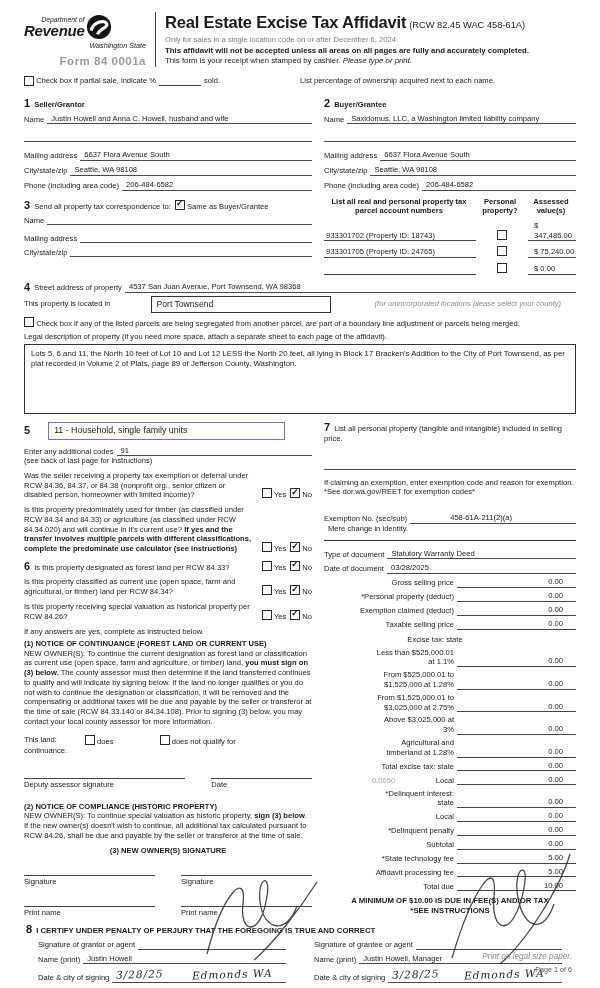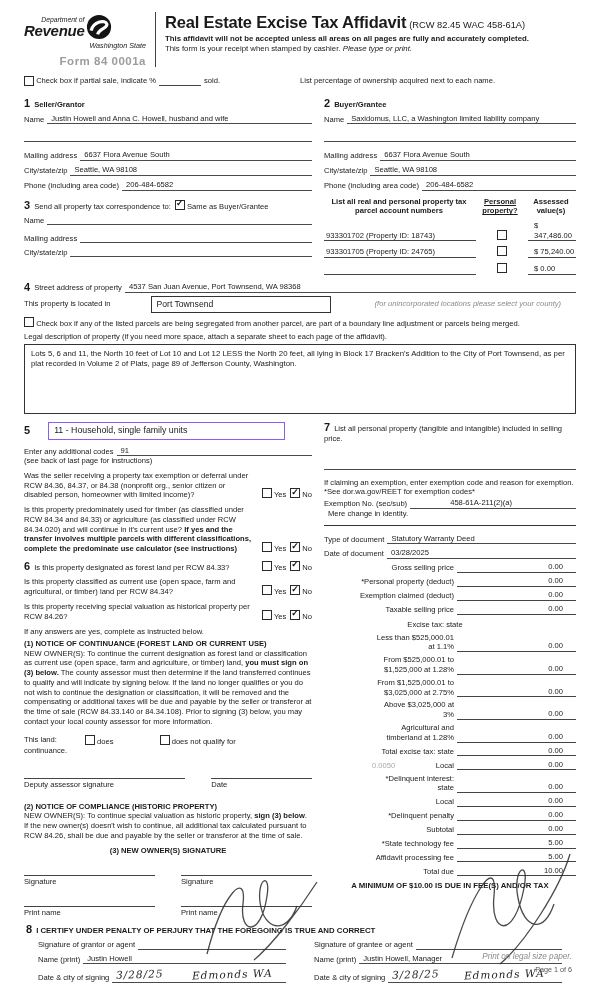--- a/index.html
+++ b/index.html
@@ -39,21 +39,21 @@
   .partial{display:flex;margin-top:7px;align-items:flex-end;}
   .partial .half{width:50%;display:flex;align-items:flex-end;}
   .pct-line{display:inline-block;width:42px;border-bottom:1px solid #444;margin:0 3px;}
   
   .cols{display:flex;margin-top:12px;}
   .colL{width:288px;flex:none;}
   .colR{flex:1;padding-left:12px;min-width:0;}
   
   .ptab-h{display:flex;margin-top:6px;font-weight:bold;text-align:center;}
   .ptab-h .c1{width:150px;}
-  .ptab-h .c2{width:52px;text-decoration:underline;}
+  .ptab-h .c2{width:52px;}
   .ptab-h .c3{flex:1;}
   .prow{display:flex;align-items:flex-end;margin-top:5px;}
   .prow .pnum{width:150px;border-bottom:1px solid #444;min-height:9px;padding-left:2px;}
   .prow .pcbw{width:52px;text-align:center;}
   .prow .pval{flex:1;border-bottom:1px solid #444;padding-left:6px;min-height:9px;}
   
   .locbox{border:1px solid #333;padding:2px 5px;width:168px;font-size:8.6px;margin-left:4px;}
   .legalbox{border:1.2px solid #333;min-height:60px;margin-top:3px;padding:4px 6px;font-size:7.8px;}
   
   .q{display:flex;margin-top:5px;}
@@ -103,20 +103,21 @@
           <circle cx="14" cy="14" r="13" fill="#141414"></circle>
           <path d="M5.5,18 C8,8 21,5.5 22.5,11 C23.5,15.5 14.5,15 12.5,22" stroke="#fff" stroke-width="3.4" fill="none"></path>
         </svg>
       </div>
       <div class="wstate">Washington State</div>
       <div class="formno">Form 84 0001a</div>
     </div>
     <div class="vline"></div>
     <div class="titleblk">
       <span class="title">Real Estate Excise Tax Affidavit</span><span class="title-suf">(RCW 82.45 WAC 458-61A)</span>
+      <div class="sub1">Only for sales in a single location code on or after December 6, 2024.</div>
       <div class="sub2">This affidavit will not be accepted unless all areas on all pages are fully and accurately completed.</div>
       <div class="sub3"><span>This form is your receipt when stamped by cashier.</span> <span class="i">Please type or print.</span></div>
     </div>
   </div>
 
   <div class="partial">
     <div class="half">
       <span class="cb"></span>&nbsp;
       <span>Check box if partial sale, indicate %</span>
       <span class="pct-line"></span>
@@ -328,21 +329,21 @@
         </div>
       </div>
     </div>
 
     <div class="colR">
       <div><span class="secnum">7</span><span>List all personal property (tangible and intangible) included in selling price.</span></div>
       <div class="fline" style="margin-top:16px;">
           <span class="fl"></span>
         </div>
       <div style="margin-top:8px;">If claiming an exemption, enter exemption code and reason for exemption. *See dor.wa.gov/REET for exemption codes*</div>
-      <div class="fline" style="margin-top:1px;">
+      <div class="fline" style="margin-top:16px;">
         <span class="lab">Exemption No. (sec/sub)</span>
         <span class="fl" style="padding-left:40px;">458-61A-211(2)(a)</span>
       </div>
       <div class="fline" style="margin-top:0;">
           <span class="fl" style="border-bottom:none;">Mere change in identity.</span>
         </div>
       <div class="hrline"></div>
 
       <div class="fline" style="margin-top:8px;">
           <span class="lab">Type of document</span>
@@ -462,20 +463,21 @@
           <div class="taxrow">
             <span class="taxpre"></span>
             <span class="taxlab">Total due</span>
             <span class="taxfill">10.00</span>
           </div>
 
       </div>
 
       <div class="minnote">
         <div>A MINIMUM OF $10.00 IS DUE IN FEE(S) AND/OR TAX</div>
+        <div>*SEE INSTRUCTIONS</div>
       </div>
     </div>
   </div>
 
   <div class="sec8">
     <div style="padding-left:2px;">
       <span class="secnum">8</span><span class="b" style="font-size:7.8px;">I CERTIFY UNDER PENALTY OF PERJURY THAT THE FOREGOING IS TRUE AND CORRECT</span>
     </div>
     <div class="cols8">
       <div class="c8">

